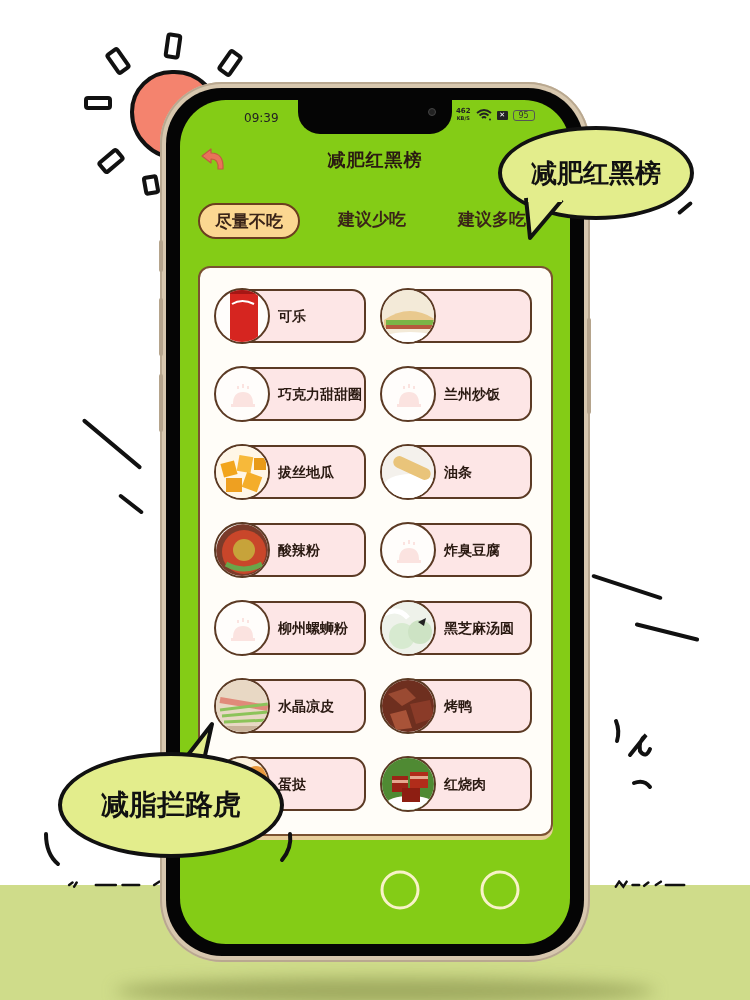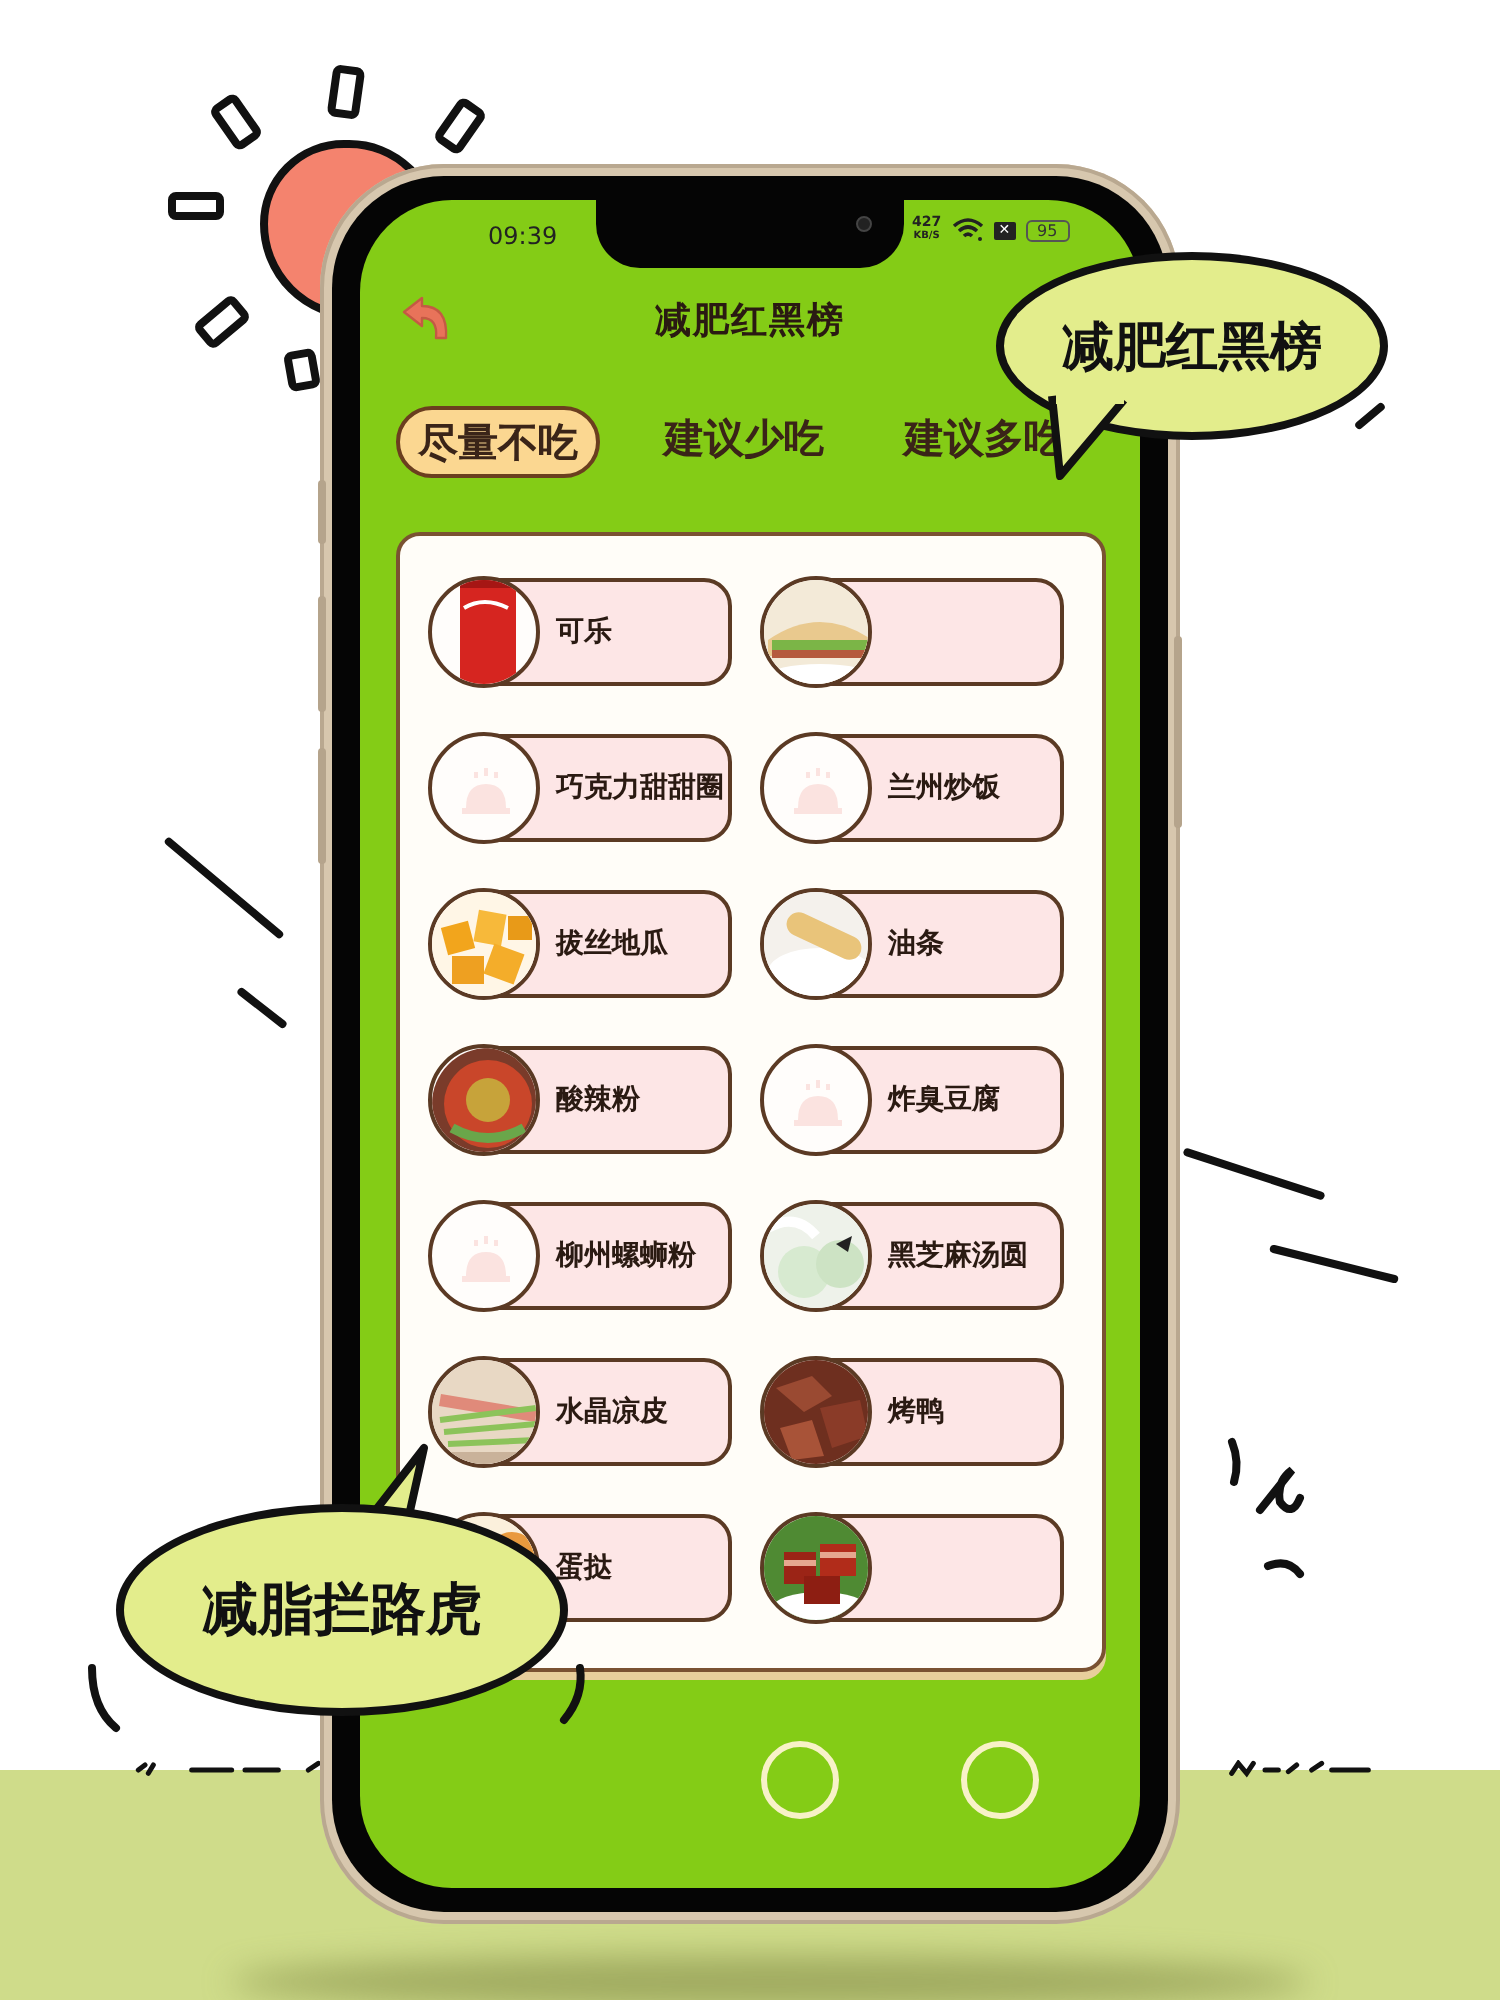--- a/index.html
+++ b/index.html
@@ -35,21 +35,21 @@
   .status-time { position: absolute; left: 64px; top: 11px; font-size: 12px; color: #222; }
   .status-right { position: absolute; left: 276px; top: 8px; display: flex; align-items: center; gap: 5px; }
   .net-speed { font-size: 7px; line-height: 7px; color: #222; text-align: center; font-weight: bold; }
   .battery { width: 22px; height: 11px; border: 1px solid #555; border-radius: 3px; font-size: 8px; text-align: center; line-height: 9px; color: #333; }
   .sim-x { width: 11px; height: 9px; background: #222; color: #fff; font-size: 7px; line-height: 9px; text-align: center; border-radius: 1px; }
 
   .back-btn { position: absolute; left: 18px; top: 47px; width: 30px; height: 26px; cursor: pointer; }
   .page-title { position: absolute; left: 0; width: 390px; top: 48px; text-align: center; font-size: 18px; color: #2a1a12; font-weight: bold; letter-spacing: 1px; }
 
   .tabs { position: absolute; left: 18px; top: 103px; width: 370px; height: 36px; }
-  .tab { position: absolute; top: 0; height: 36px; line-height: 32px; font-size: 20px; color: #3a2418; font-weight: bold; cursor: pointer; text-align: center; }
+  .tab { position: absolute; top: 0; height: 36px; line-height: 32px; font-size: 17px; color: #3a2418; font-weight: bold; cursor: pointer; text-align: center; }
   .tab.active { background: #fbd791; border: 2px solid #6b3e1f; border-radius: 18px; width: 102px; }
 
   .list-panel { position: absolute; left: 18px; top: 154px; width: 355px; height: 570px; border: 2px solid #7a5232;
                 border-radius: 12px; background: #fffdf8; box-shadow: 0 4px 0 #e8cf9c; margin-top: 12px; }
 
   .food-item { position: absolute; width: 152px; height: 56px; cursor: pointer; }
   .food-pill { position: absolute; left: 22px; top: 1px; width: 130px; height: 54px; background: #fde6e6;
                border: 2px solid #5b3a24; border-radius: 14px; }
   .food-thumb { position: absolute; left: 0; top: 0; width: 56px; height: 56px; border-radius: 50%;
                 border: 2px solid #5b3a24; overflow: hidden; background: #fffdfb; }
@@ -98,21 +98,21 @@
 <div class="phone-black"></div>
 
 <div class="screen">
   <div class="notch">
     <div class="camera"></div>
   </div>
 
   <div class="status-time">09:39</div>
   <div class="status-right">
     <div class="net-speed">
-      <div>427</div>
+      <div>462</div>
       <div style="font-size:5px;">KB/S</div>
     </div>
     <svg width="16" height="12" viewBox="0 0 16 12">
       <path d="M1 4 q7 -6 14 0" stroke="#222" stroke-width="1.8" fill="none"></path>
       <path d="M3.5 6.5 q4.5 -4 9 0" stroke="#222" stroke-width="1.8" fill="none"></path>
       <path d="M6 9 q2 -2 4 0" stroke="#222" stroke-width="1.8" fill="none"></path>
       <circle cx="14" cy="10.5" r="1" fill="#222"></circle>
     </svg>
     <div class="sim-x">✕</div>
     <div class="battery">95</div>
@@ -299,20 +299,21 @@
         <svg width="56" height="56" viewBox="0 0 56 56">
             <rect width="56" height="56" fill="#4f8a33"></rect>
             <ellipse cx="28" cy="46" rx="24" ry="8" fill="#fff"></ellipse>
             <rect x="10" y="18" width="16" height="16" fill="#9b2416"></rect>
             <rect x="28" y="14" width="18" height="16" fill="#b12c1a"></rect>
             <rect x="20" y="30" width="18" height="14" fill="#8d1e12"></rect>
             <rect x="10" y="22" width="16" height="3" fill="#e6a78f"></rect>
             <rect x="28" y="18" width="18" height="3" fill="#e6a78f"></rect>
           </svg>
       </div>
+      <div class="food-name">红烧肉</div>
     </div>
 
   </div>
 
   <svg style="position:absolute;left:200px;top:760px;" width="160" height="60" viewBox="0 0 160 60">
     <circle cx="20" cy="30" r="18" fill="none" stroke="#f8f2c8" stroke-width="3"></circle>
     <circle cx="120" cy="30" r="18" fill="none" stroke="#f8f2c8" stroke-width="3"></circle>
   </svg>
 </div>
 

